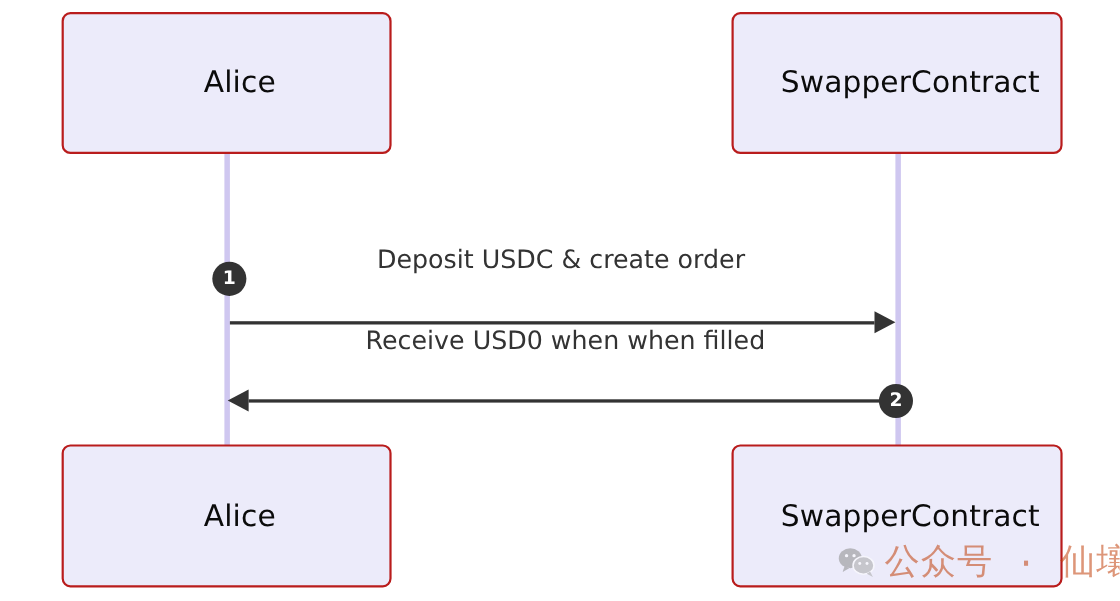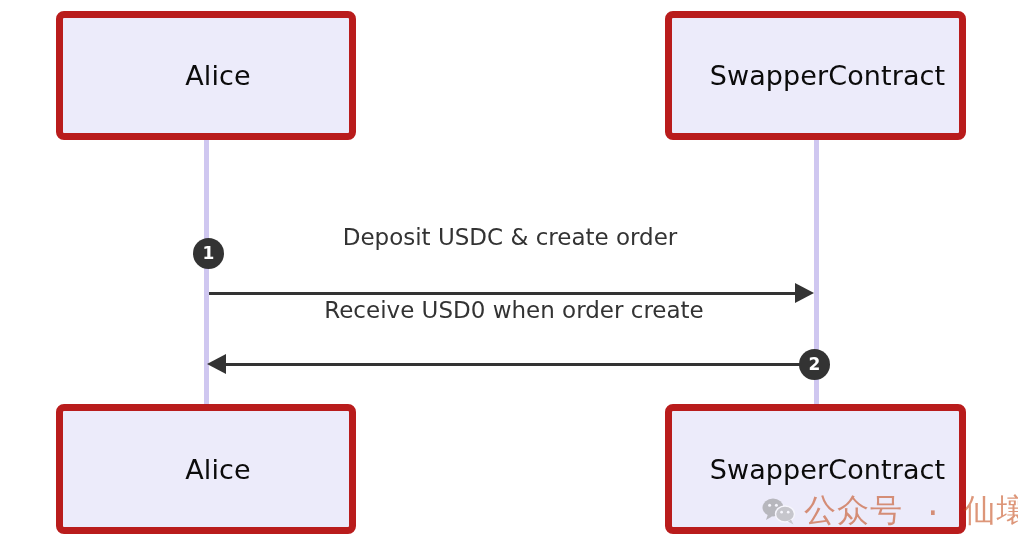--- a/index.html
+++ b/index.html
@@ -24,21 +24,21 @@
     width: 5px;
     background: #cfc7f0;
     z-index: 1;
   }
 
   
   .actor-box {
     position: absolute;
     box-sizing: border-box;
     background: #ecebfa;
-    border: 7px solid #b91c1c;
+    border: 2px solid #b91c1c;
     border-radius: 8px;
     display: flex;
     align-items: center;
     justify-content: center;
     z-index: 3;
     padding-left: 24px;
   }
   .actor-label {
     font-family: "DejaVu Sans", sans-serif;
     font-size: 27px;
@@ -144,21 +144,21 @@
   <div class="message-group" style="left:0; top:0; width:1018px; height:546px;margin-top:40px;">
     <div class="message-label" style="left:510px; top:186px;">Deposit USDC &amp; create order</div>
     <div class="message-line" style="left:209px; top:252px; width:586px;"></div>
     <div class="arrowhead right" style="left:795px; top:243px;"></div>
   </div>
   <div class="seq-badge" style="left:193px; top:238px;">
     <span>1</span>
   </div>
 
   <div class="message-group" style="left:0; top:0; width:1018px; height:546px;">
-    <div class="message-label" style="left:514px; top:299px;">Receive USD0 when order create</div>
+    <div class="message-label" style="left:514px; top:299px;">Receive USD0 when when filled</div>
     <div class="message-line" style="left:226px; top:363px; width:589px;"></div>
     <div class="arrowhead left" style="left:207px; top:354px;"></div>
   </div>
   <div class="seq-badge" style="left:799px; top:349px;">
     <span>2</span>
   </div>
 
   <div class="actor-box" style="left:56px; top:404px; width:300px; height:130px;">
     <span class="actor-label">Alice</span>
   </div>

